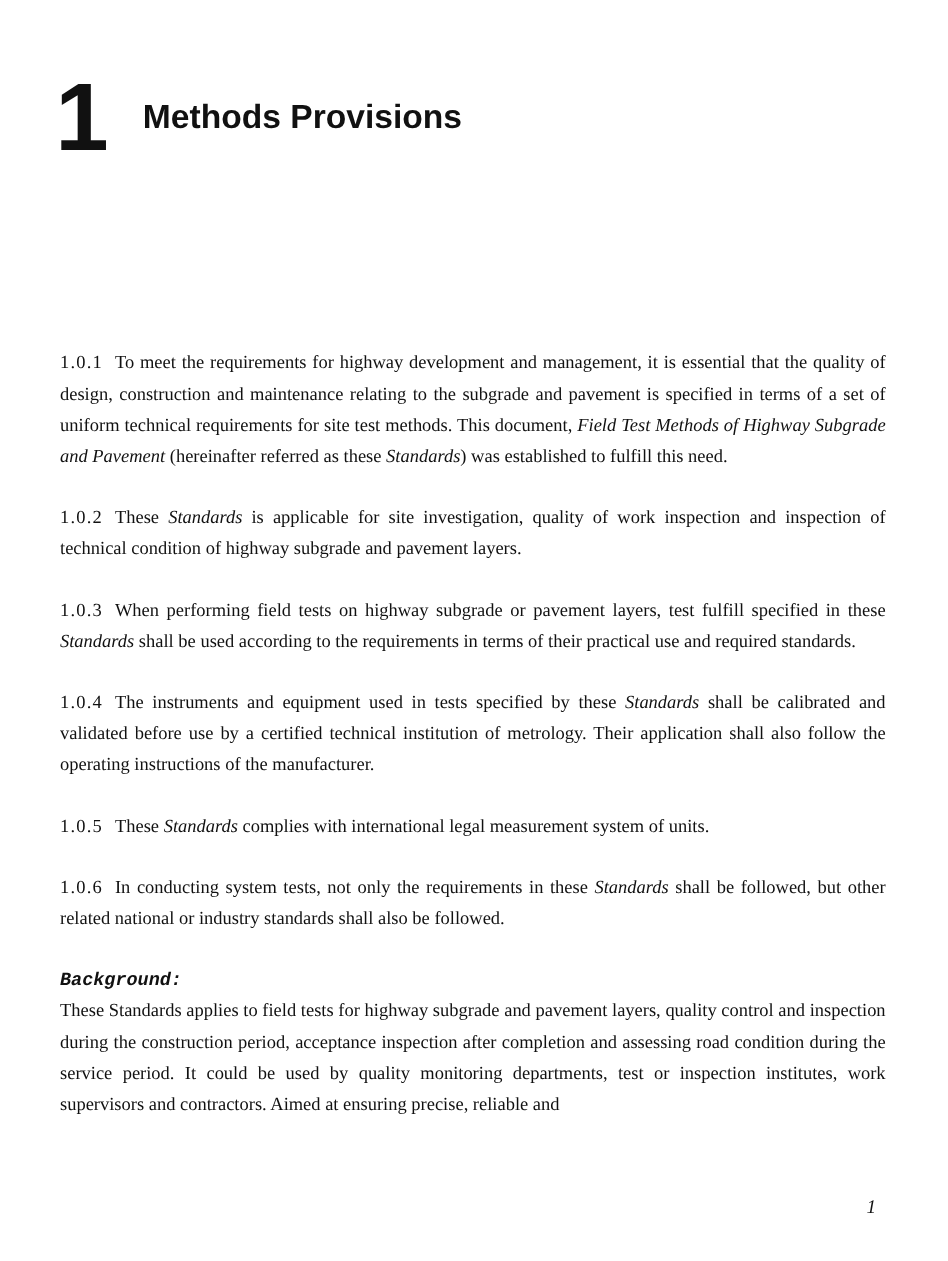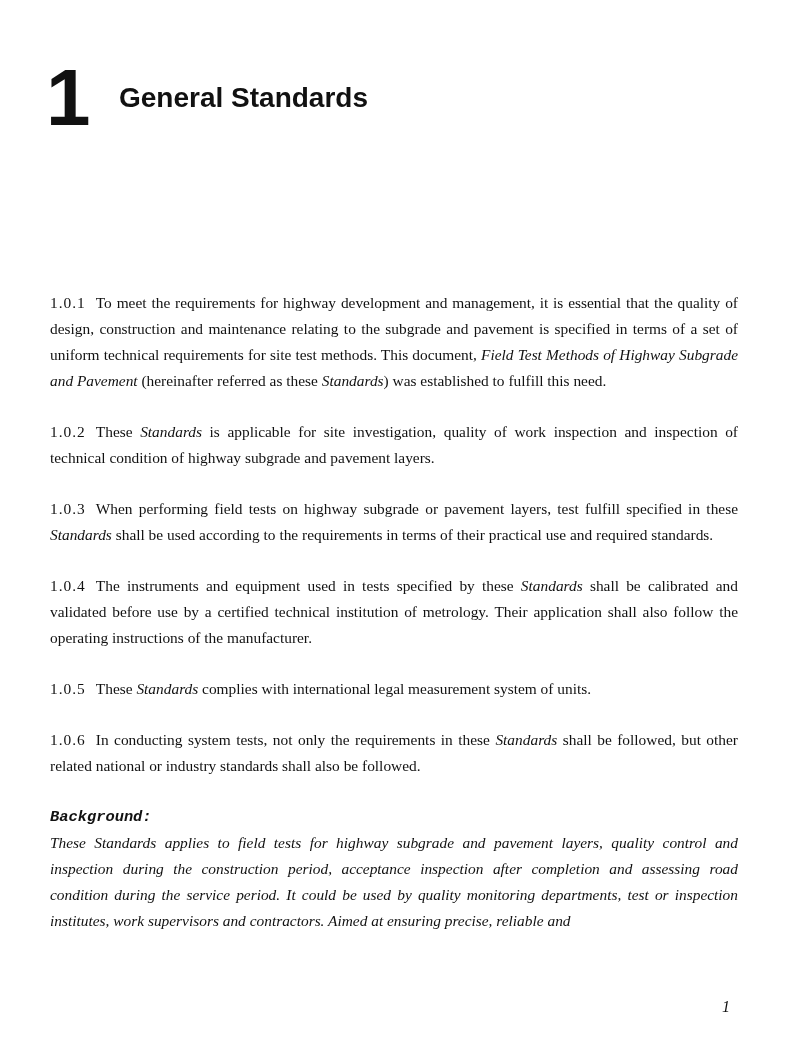--- a/index.html
+++ b/index.html
@@ -14,31 +14,31 @@
       font-family: "Liberation Sans", sans-serif; font-weight: bold;
       font-size: 28px; line-height: 1;
     }
     .body {
       position: absolute; left: 50px; top: 290px; width: 688px;
       font-family: "Liberation Serif", serif; font-size: 15.4px; line-height: 26px;
     }
     .clause { margin: 0 0 25px 0; text-align: justify; }
     .clause .num { margin-right: 10px; letter-spacing: 1px; margin-top: 39px; }
     .bg-head { font-style: italic; font-weight: bold; margin: 0; font-family: Liberation Mono, monospace; }
-    .bg-text { font-style: italic; text-align: justify; margin: 0; }
+    .bg-text { text-align: justify; margin: 0; }
     .page-num {
       position: absolute; left: 722px; top: 998px;
       font-family: "Liberation Serif", serif; font-style: italic; font-size: 16px;
     }
   </style>
 </head>
 <body>
 
 <div class="chapter-num">1</div>
-<div class="chapter-title">General Standards</div>
+<div class="chapter-title">Methods Provisions</div>
 
 <div class="body">
   <p class="clause">
     <span class="num">1.0.1</span><span>To meet the requirements for highway development and management, it is essential that the quality of design, construction and maintenance relating to the subgrade and pavement is specified in terms of a set of uniform technical requirements for site test methods. This document, </span><i>Field Test Methods of Highway Subgrade and Pavement</i><span> (hereinafter referred as these </span><i>Standards</i><span>) was established to fulfill this need.</span>
   </p>
   <p class="clause">
     <span class="num">1.0.2</span><span>These </span><i>Standards</i><span> is applicable for site investigation, quality of work inspection and inspection of technical condition of highway subgrade and pavement layers.</span>
   </p>
   <p class="clause">
     <span class="num">1.0.3</span><span>When performing field tests on highway subgrade or pavement layers, test fulfill specified in these </span><i>Standards</i><span> shall be used according to the requirements in terms of their practical use and required standards.</span>

